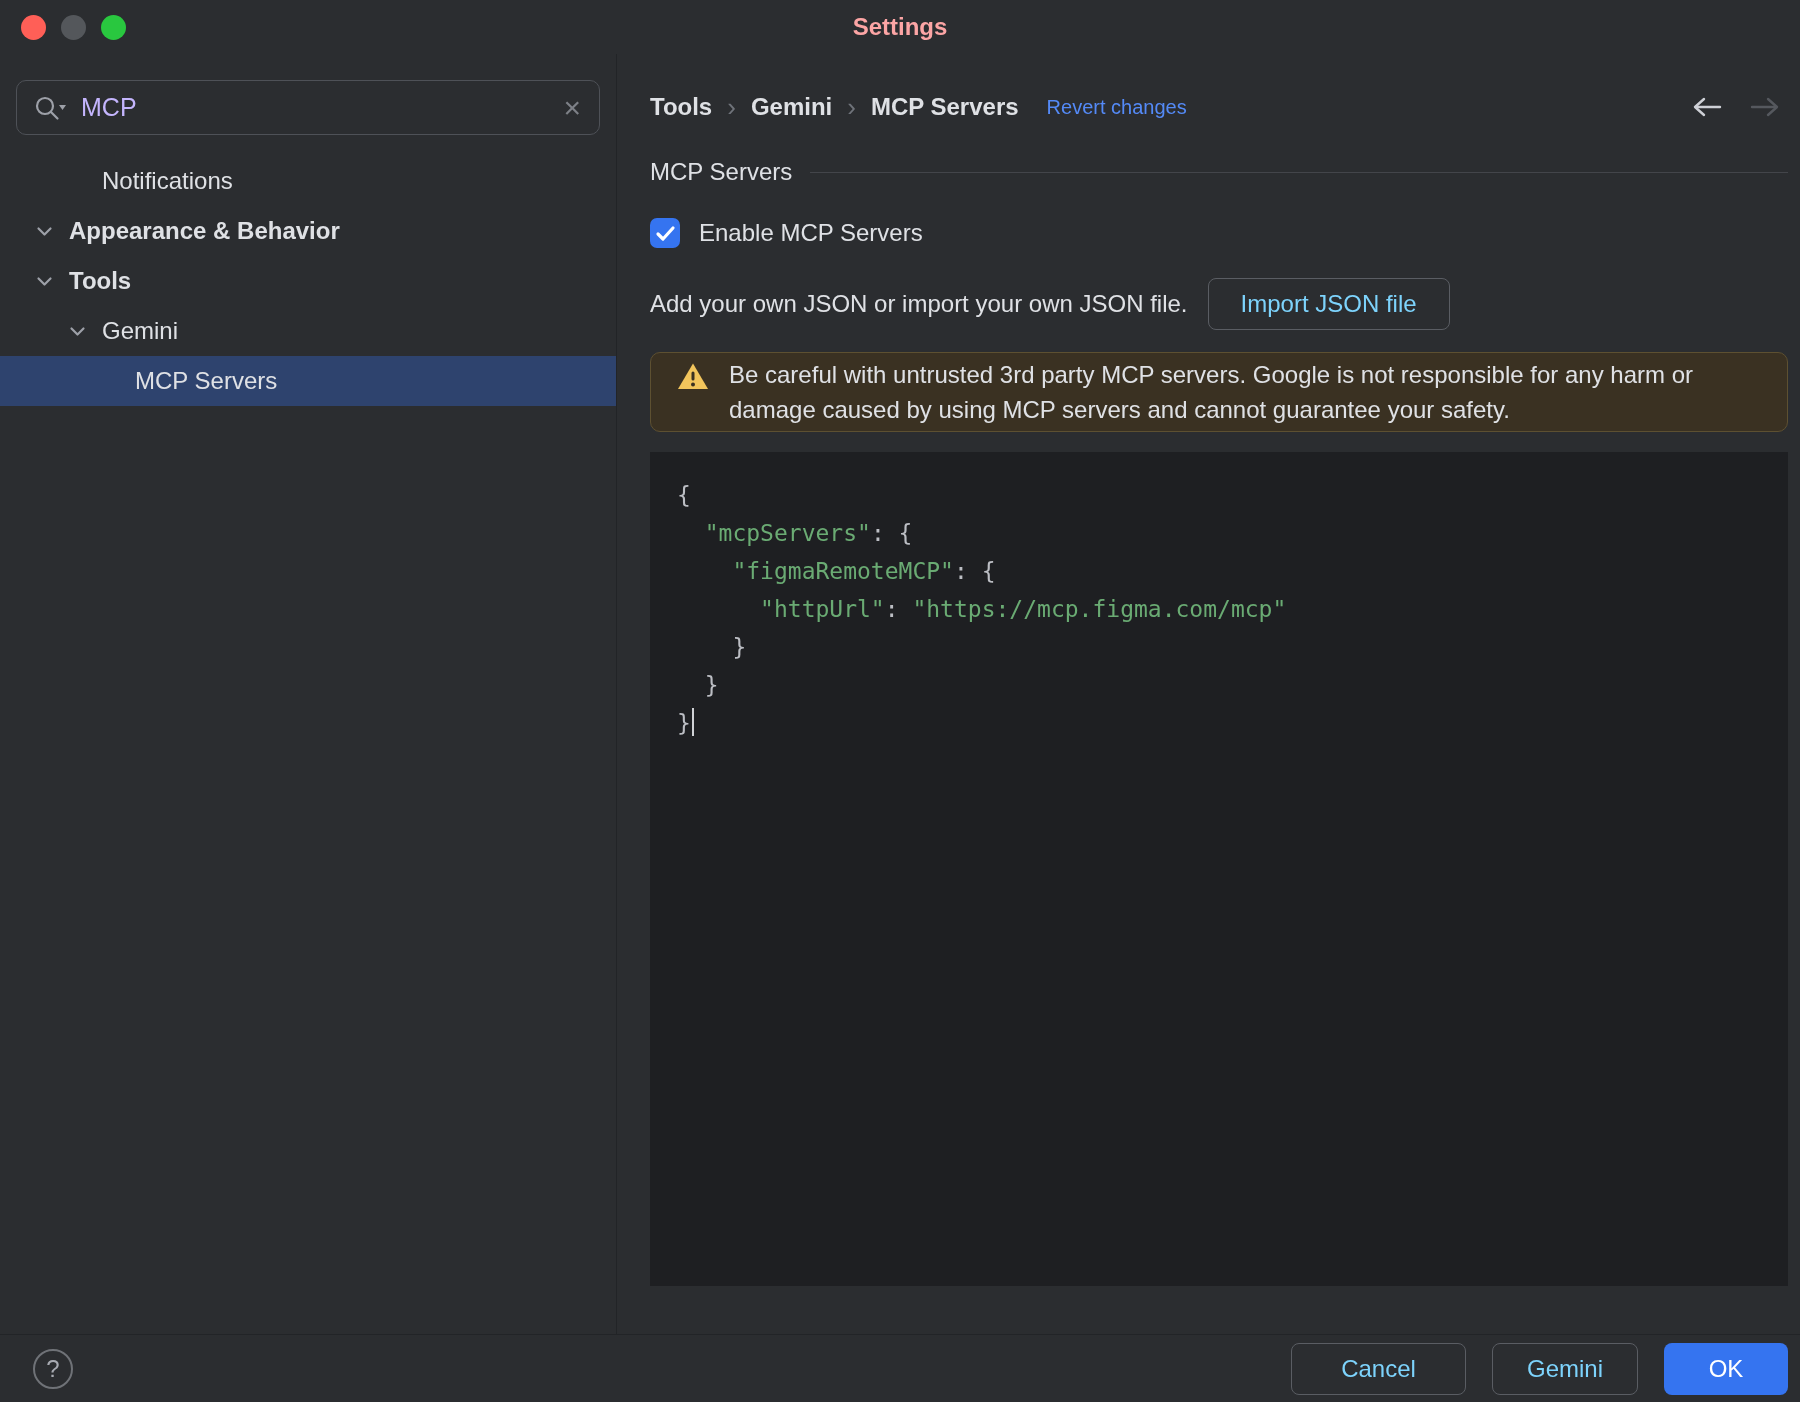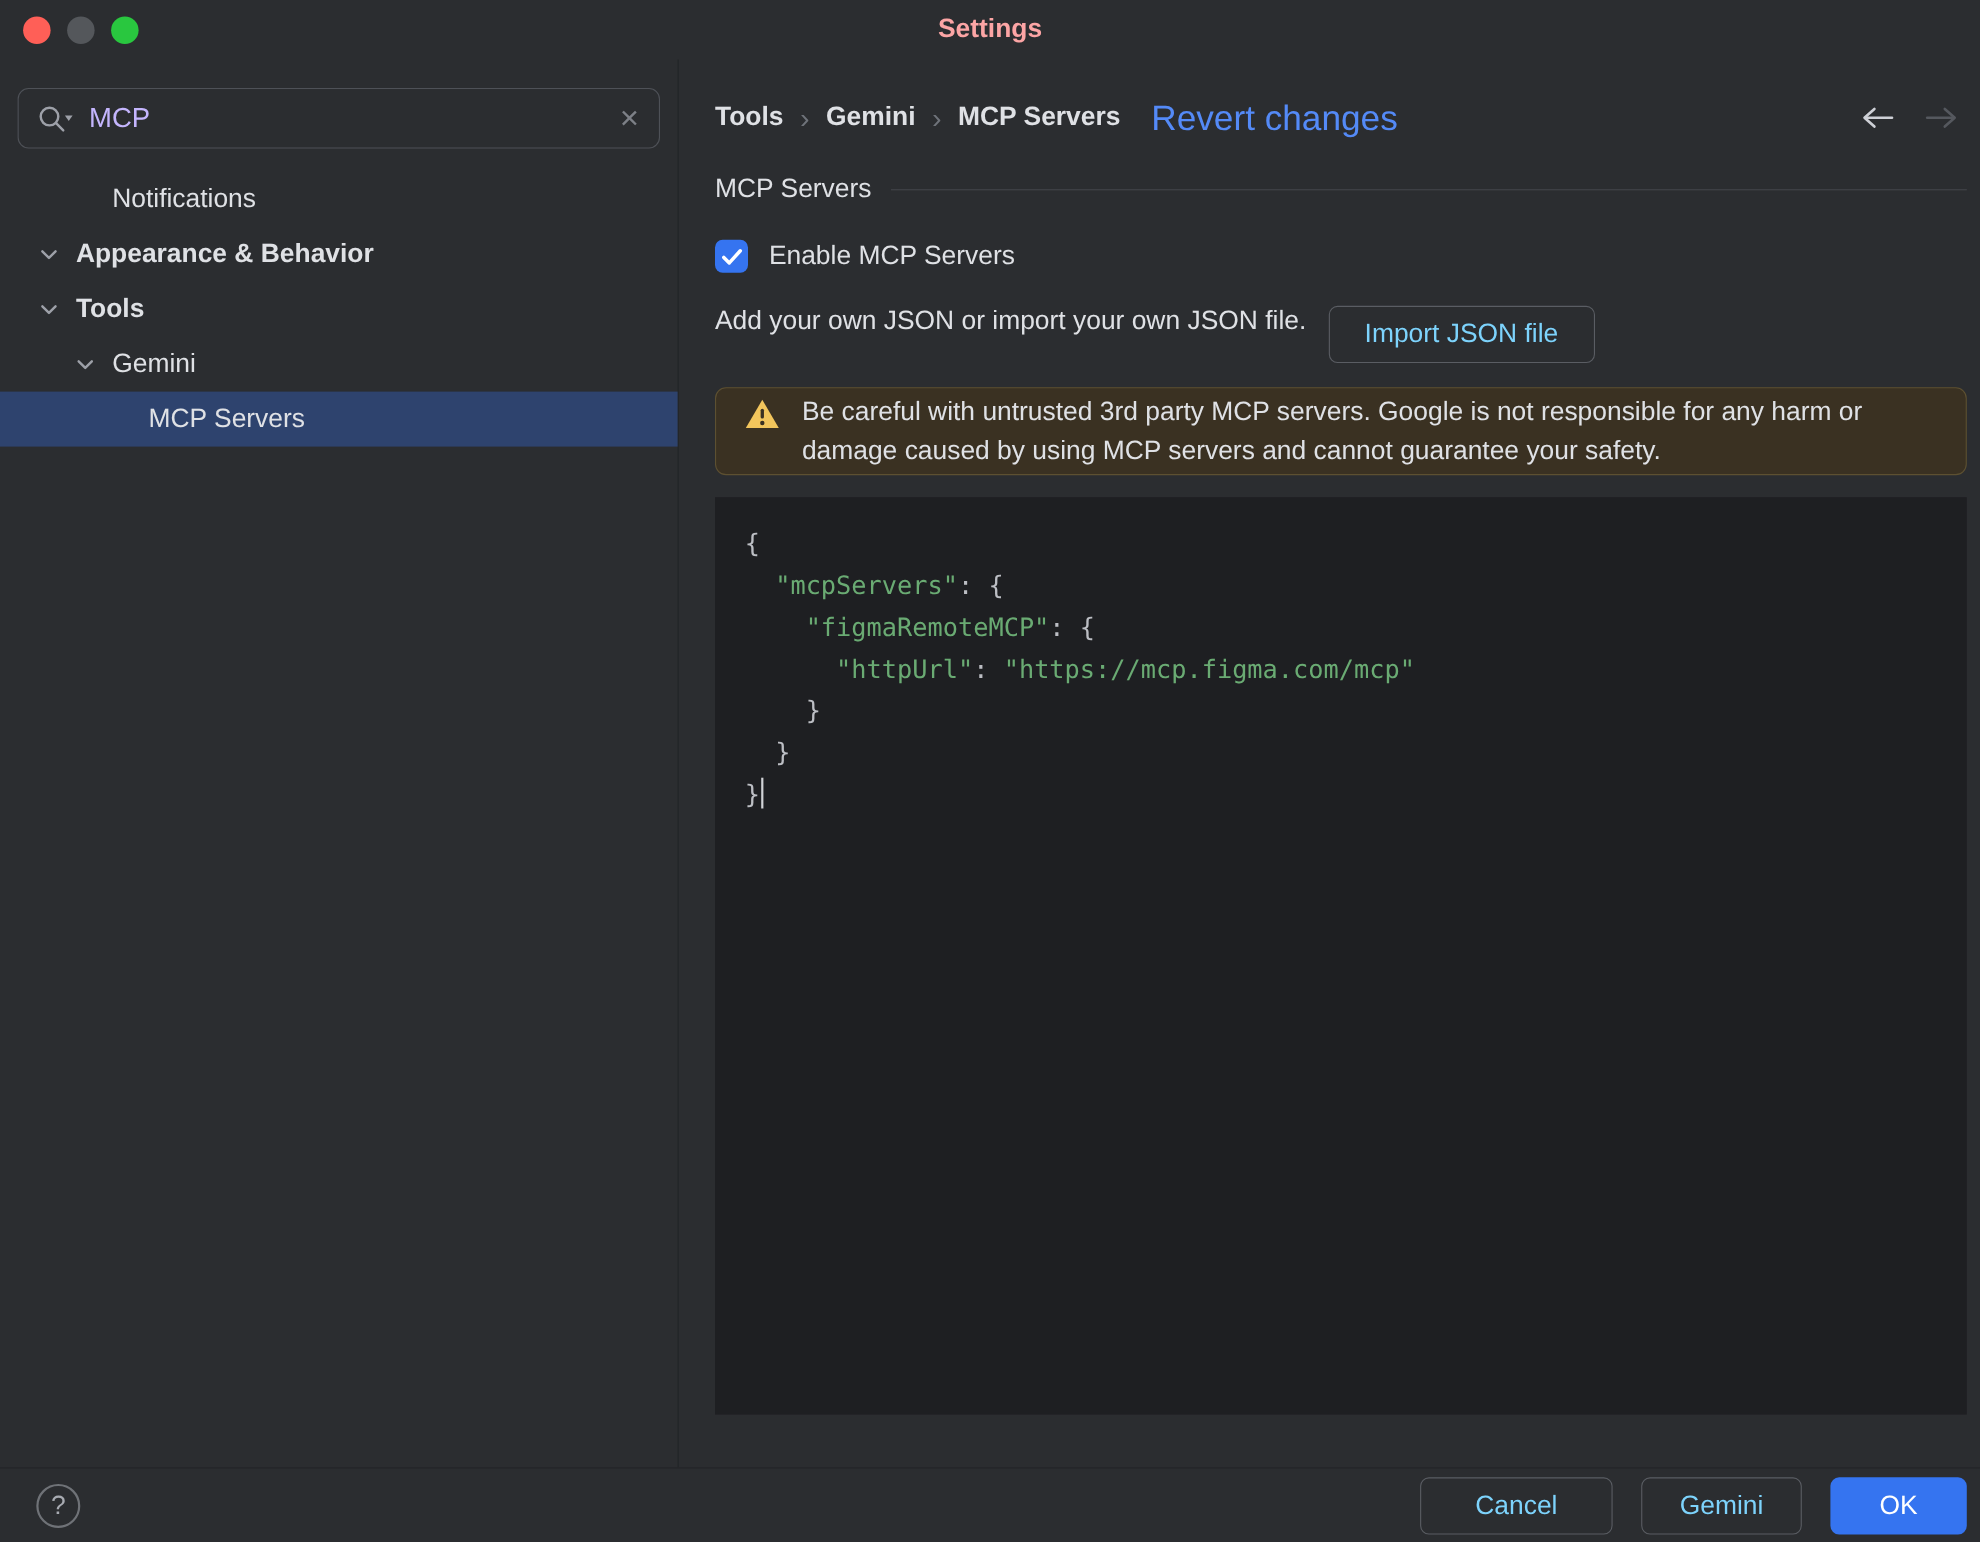--- a/index.html
+++ b/index.html
@@ -43,36 +43,36 @@
   .tree-row.selected { background:#2e436e; }
   .chevron { width:33px; flex:none; display:inline-flex; align-items:center; }
   .tree-label { white-space:nowrap; }
 
   
   .content { flex:1; position:relative; padding:0 12px 0 33px; display:flex; flex-direction:column; }
 
   .crumb-row { margin-top:36px; height:34px; display:flex; align-items:center; }
   .crumb { font-size:24px; font-weight:700; color:#dfe1e5; cursor:pointer; }
   .crumb-sep { font-size:26px; color:#6f737a; margin:0 15px; }
-  .revert-link { margin-left:28px; font-size:32px; color:#548af7; cursor:pointer; }
+  .revert-link { margin-left:28px; font-size:20px; color:#548af7; cursor:pointer; }
   .nav-arrows { margin-left:auto; display:flex; align-items:center; gap:28px; padding-right:8px; }
   .nav-arrow { display:flex; align-items:center; cursor:pointer; }
 
   .section-row { margin-top:34px; display:flex; align-items:center; gap:18px; }
   .section-title { font-size:24px; color:#dfe1e5; white-space:nowrap; }
   .section-rule { flex:1; height:1px; background:#43454a; }
 
   .enable-row { margin-top:32px; display:flex; align-items:center; gap:19px; }
   .checkbox {
     width:30px; height:30px; border-radius:7px; background:#3574f0;
     display:flex; align-items:center; justify-content:center; cursor:pointer; flex:none;
   }
   .enable-label { font-size:24px; color:#dfe1e5; }
 
-  .import-row { margin-top:30px; display:flex; }
+  .import-row { margin-top:30px; display:flex; align-items:center; }
   .import-hint { font-size:24px; color:#dfe1e5; }
   .btn {
     height:52px; border-radius:8px; font-size:24px; font-family:"Liberation Sans", sans-serif;
     display:inline-flex; align-items:center; justify-content:center; cursor:pointer;
   }
   .btn.secondary { border:1px solid #5a5d63; background:transparent; color:#7dd3fc; padding:0 32px; }
   .import-btn { margin-left:20px; }
 
   .warning-box {
     margin-top:22px; border:1px solid #5d5031; background:#3a3122; border-radius:10px;

